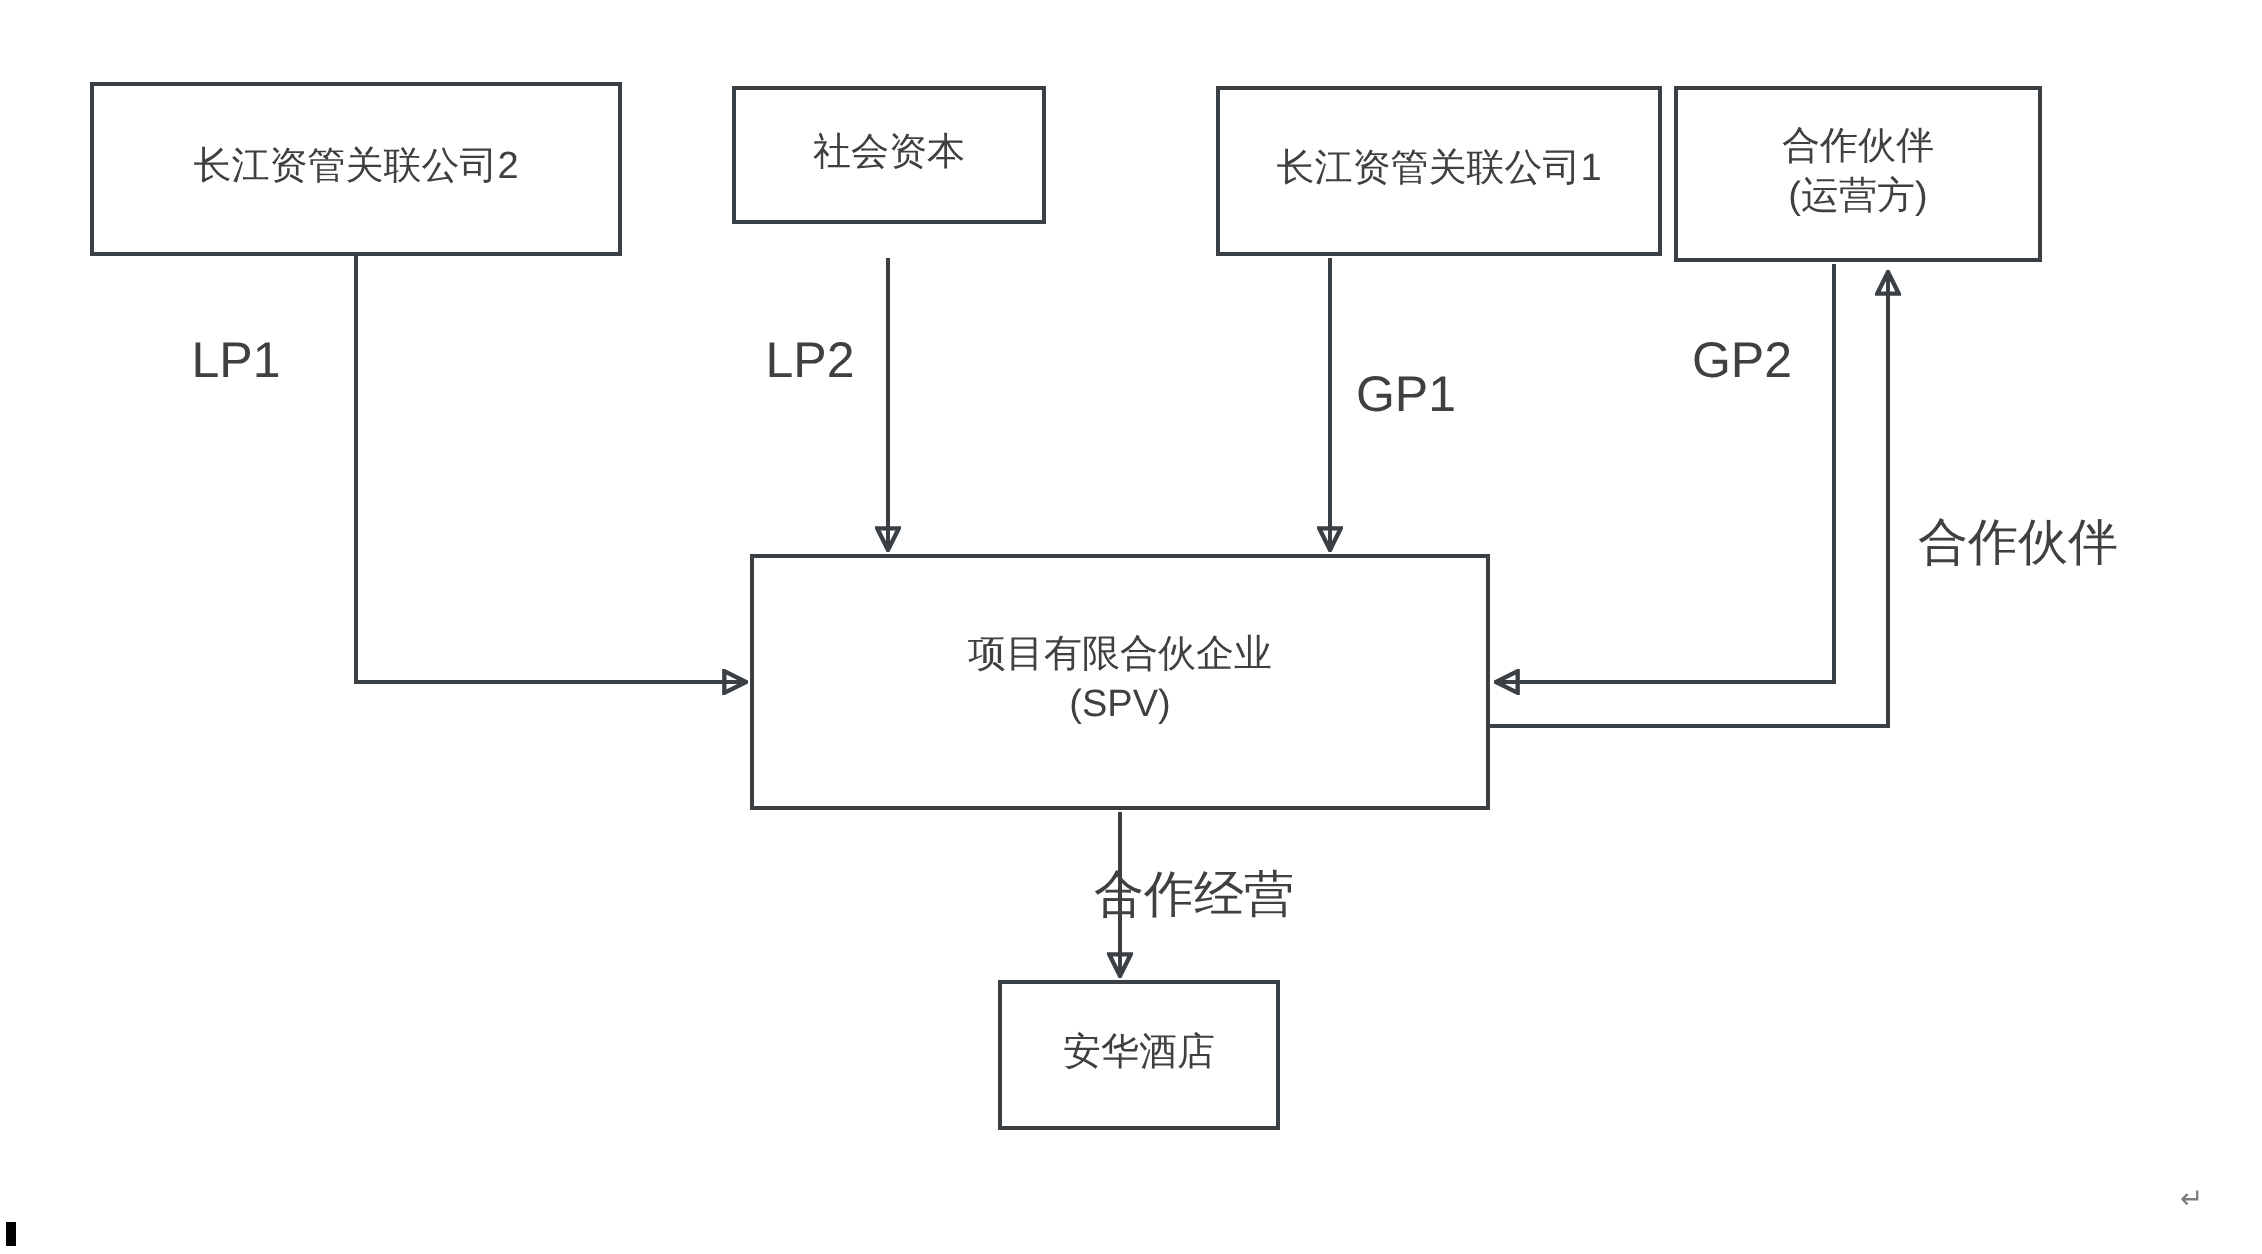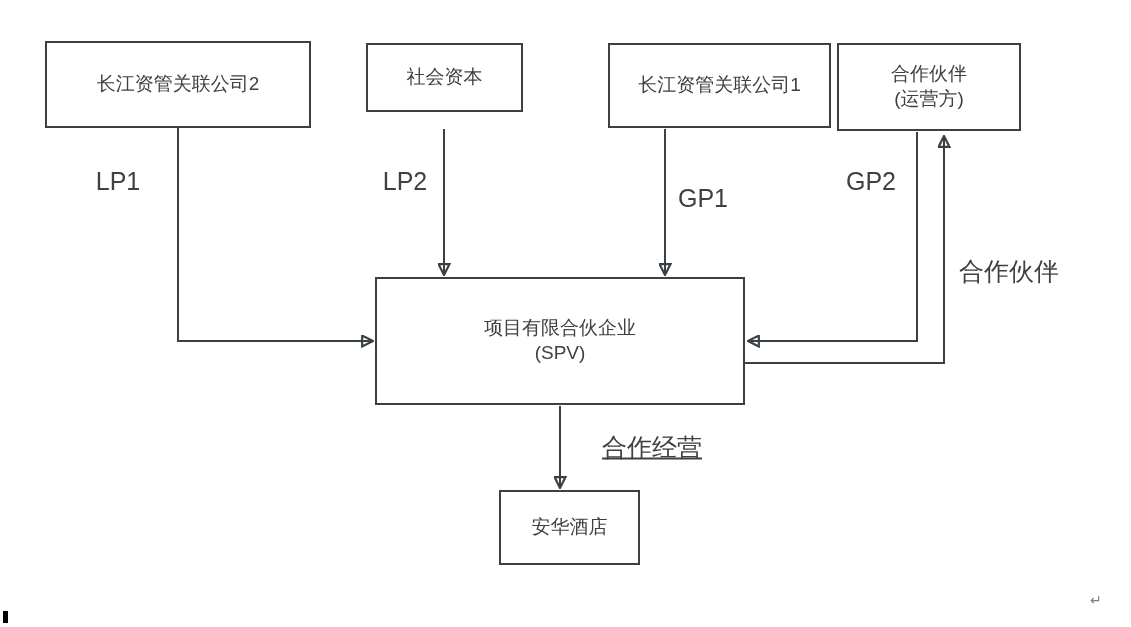--- a/index.html
+++ b/index.html
@@ -37,21 +37,21 @@
     color: #404040;
     font-size: 25px;
     white-space: nowrap;
     transform: translate(-50%, -50%);
   }
   .label-lp1 { left: 118px;  top: 181px; }
   .label-lp2 { left: 405px;  top: 181px; }
   .label-gp1 { left: 703px;  top: 198px; }
   .label-gp2 { left: 871px;  top: 181px; }
   .label-entrusted   { left: 1009px; top: 271px; }
-  .label-cooperation { left: 652px;  top: 447px; text-decoration: underline; }
+  .label-cooperation { left: 597px;  top: 447px; }
 
   .connector-layer {
     position: absolute;
     left: 0; top: 0;
     width: 1131px;
     height: 627px;
     pointer-events: none;
   }
   .connector-layer path {
     stroke: #3b4045;

